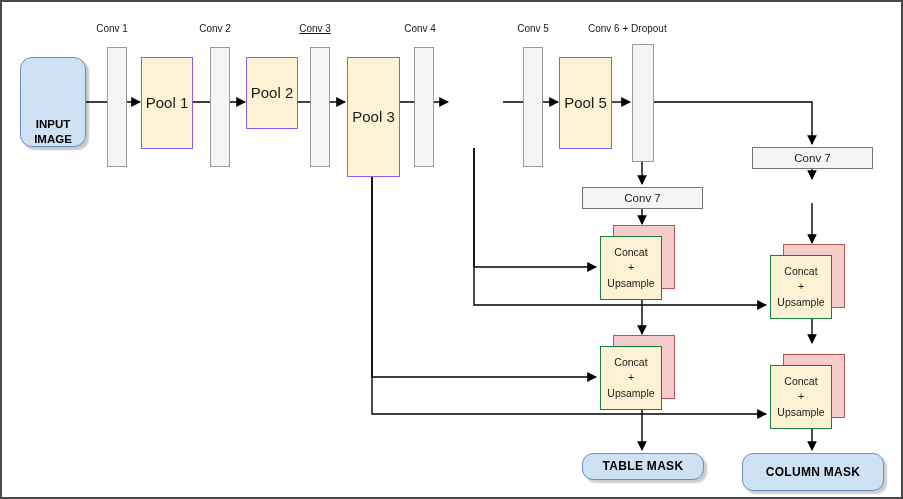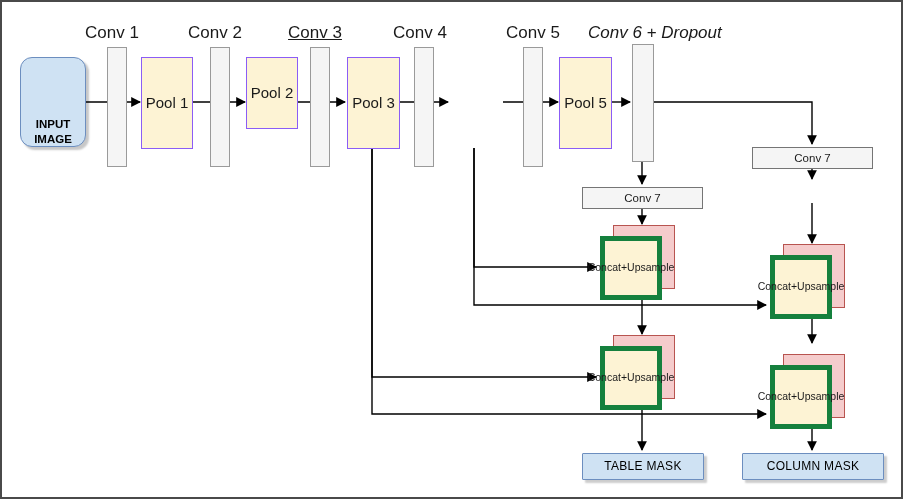--- a/index.html
+++ b/index.html
@@ -36,21 +36,21 @@
     text-align: center;
     line-height: 1.25;
   }
   
   .conv-bar {
     background: #f5f5f5;
     border: 1px solid #9a9a9a;
   }
   .conv-label {
     position: absolute;
-    font-size: 17px;
+    font-size: 10px;
     color: #1a1a1a;
     white-space: nowrap;
     text-align: center;
   }
   
   .pool-box {
     background: #fdf3d4;
     border: 1px solid #8b5cf6;
     font-size: 15px;
     color: #1a1a1a;
@@ -79,37 +79,37 @@
   }
   .stack .back {
     position: absolute;
     background: #f5cccc;
     border: 1px solid #b85450;
     box-sizing: border-box;
   }
   .stack .front {
     position: absolute;
     background: #fdf3d4;
-    border: 5px solid #15803d;
+    border: 1px solid #15803d;
     box-sizing: border-box;
     display: flex;
-    flex-direction: row;
+    flex-direction: column;
     align-items: center;
     justify-content: center;
     font-size: 10.5px;
     color: #1a1a1a;
     line-height: 1.45;
   }
   
   .mask-box {
     background: #cfe2f3;
     border: 1.5px solid #6c8ebf;
-    border-radius: 1px;
+    border-radius: 11px;
     font-size: 12px;
-    font-weight: normal;
+    font-weight: bold;
     letter-spacing: 0.3px;
     color: #000;
     box-shadow: 3px 3px 2px rgba(0,0,0,0.20);
   }
 </style>
 </head>
 <body>
 
 <div id="canvas">
 
@@ -162,30 +162,30 @@
 
   <div class="conv-label" style="left:258px; top:21px; width:110px;text-decoration:underline;">Conv 3</div>
   <div class="node conv-bar" style="left:308px; top:45px; width:20px; height:120px;"></div>
 
   <div class="conv-label" style="left:363px; top:21px; width:110px;">Conv 4</div>
   <div class="node conv-bar" style="left:412px; top:45px; width:20px; height:120px;"></div>
 
   <div class="conv-label" style="left:476px; top:21px; width:110px;">Conv 5</div>
   <div class="node conv-bar" style="left:521px; top:45px; width:20px; height:120px;"></div>
 
-  <div class="conv-label" style="left:586px; top:21px; width:110px; text-align:left;font-style:italic;">Conv 6 + Dropout</div>
+  <div class="conv-label" style="left:586px; top:21px; width:110px; text-align:left;">Conv 6 + Dropout</div>
   <div class="node conv-bar" style="left:630px; top:42px; width:22px; height:118px;"></div>
 
   <div class="node pool-box" style="left:139px; top:55px; width:52px; height:92px;">
     <span>Pool 1</span>
   </div>
   <div class="node pool-box" style="left:244px; top:55px; width:52px; height:72px;">
     <span>Pool 2</span>
   </div>
-  <div class="node pool-box" style="left:345px; top:55px; width:53px; height:92px;">
+  <div class="node pool-box" style="left:345px; top:55px; width:53px; height:120px;">
     <span>Pool 3</span>
   </div>
   <div class="node pool-box" style="left:557px; top:55px; width:53px; height:92px;">
     <span>Pool 5</span>
   </div>
 
   <div class="node conv-rect" style="left:580px; top:185px; width:121px; height:22px;">
     <span>Conv 7</span>
   </div>
 
@@ -226,17 +226,17 @@
 
   <div class="stack" style="left:766px; top:352px; width:80px; height:78px;">
     <div class="back" style="left:15px; top:0px; width:62px; height:64px;"></div>
     <div class="front" style="left:2px; top:11px; width:62px; height:64px;">
       <span>Concat</span>
       <span>+</span>
       <span>Upsample</span>
     </div>
   </div>
 
-  <div class="node mask-box" style="left:740px; top:451px; width:142px; height:27px;">
+  <div class="node mask-box" style="left:740px; top:451px; width:142px; height:38px;">
     <span>COLUMN MASK</span>
   </div>
 
 </div>
 
 </body></html>

